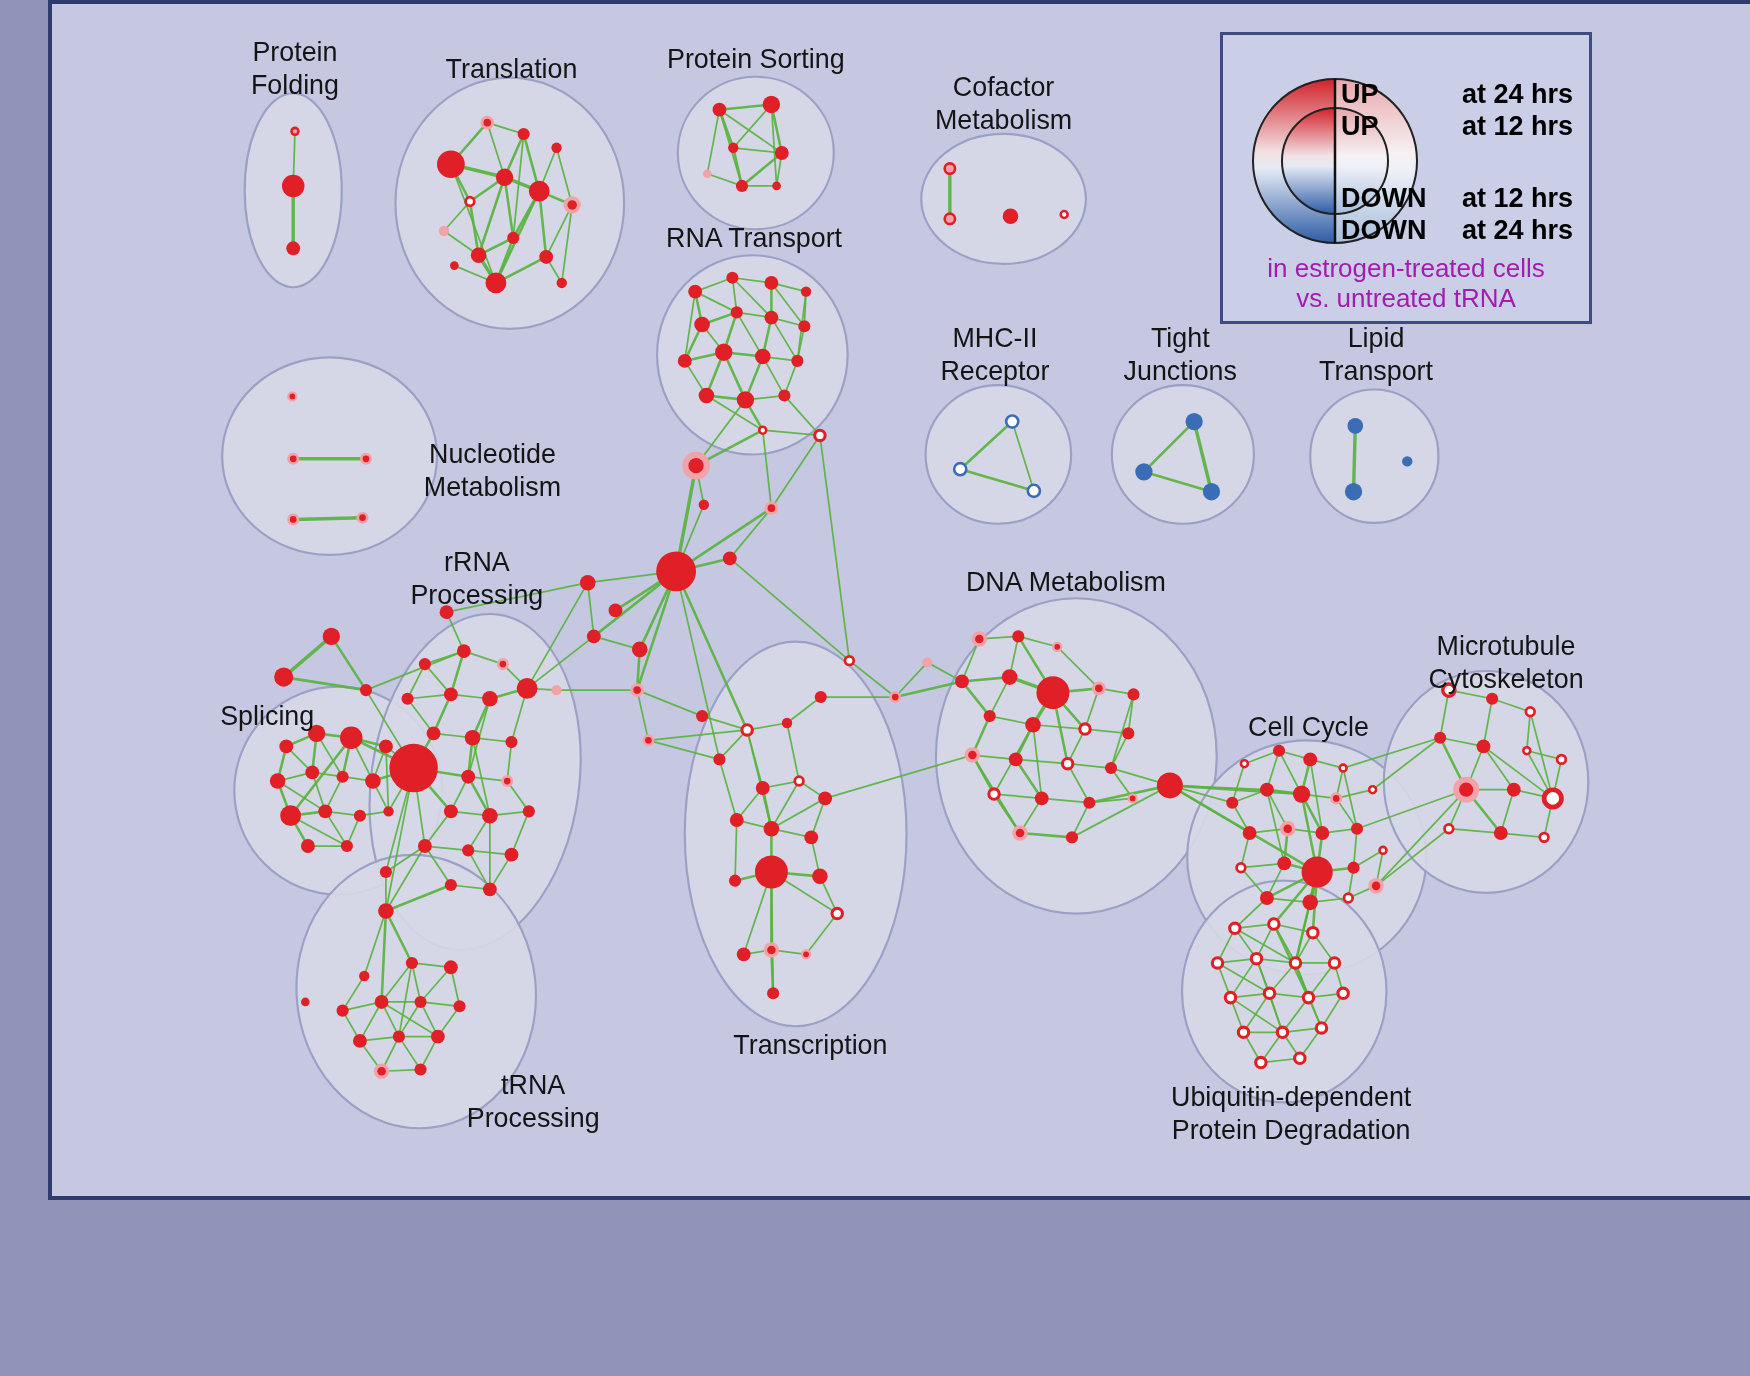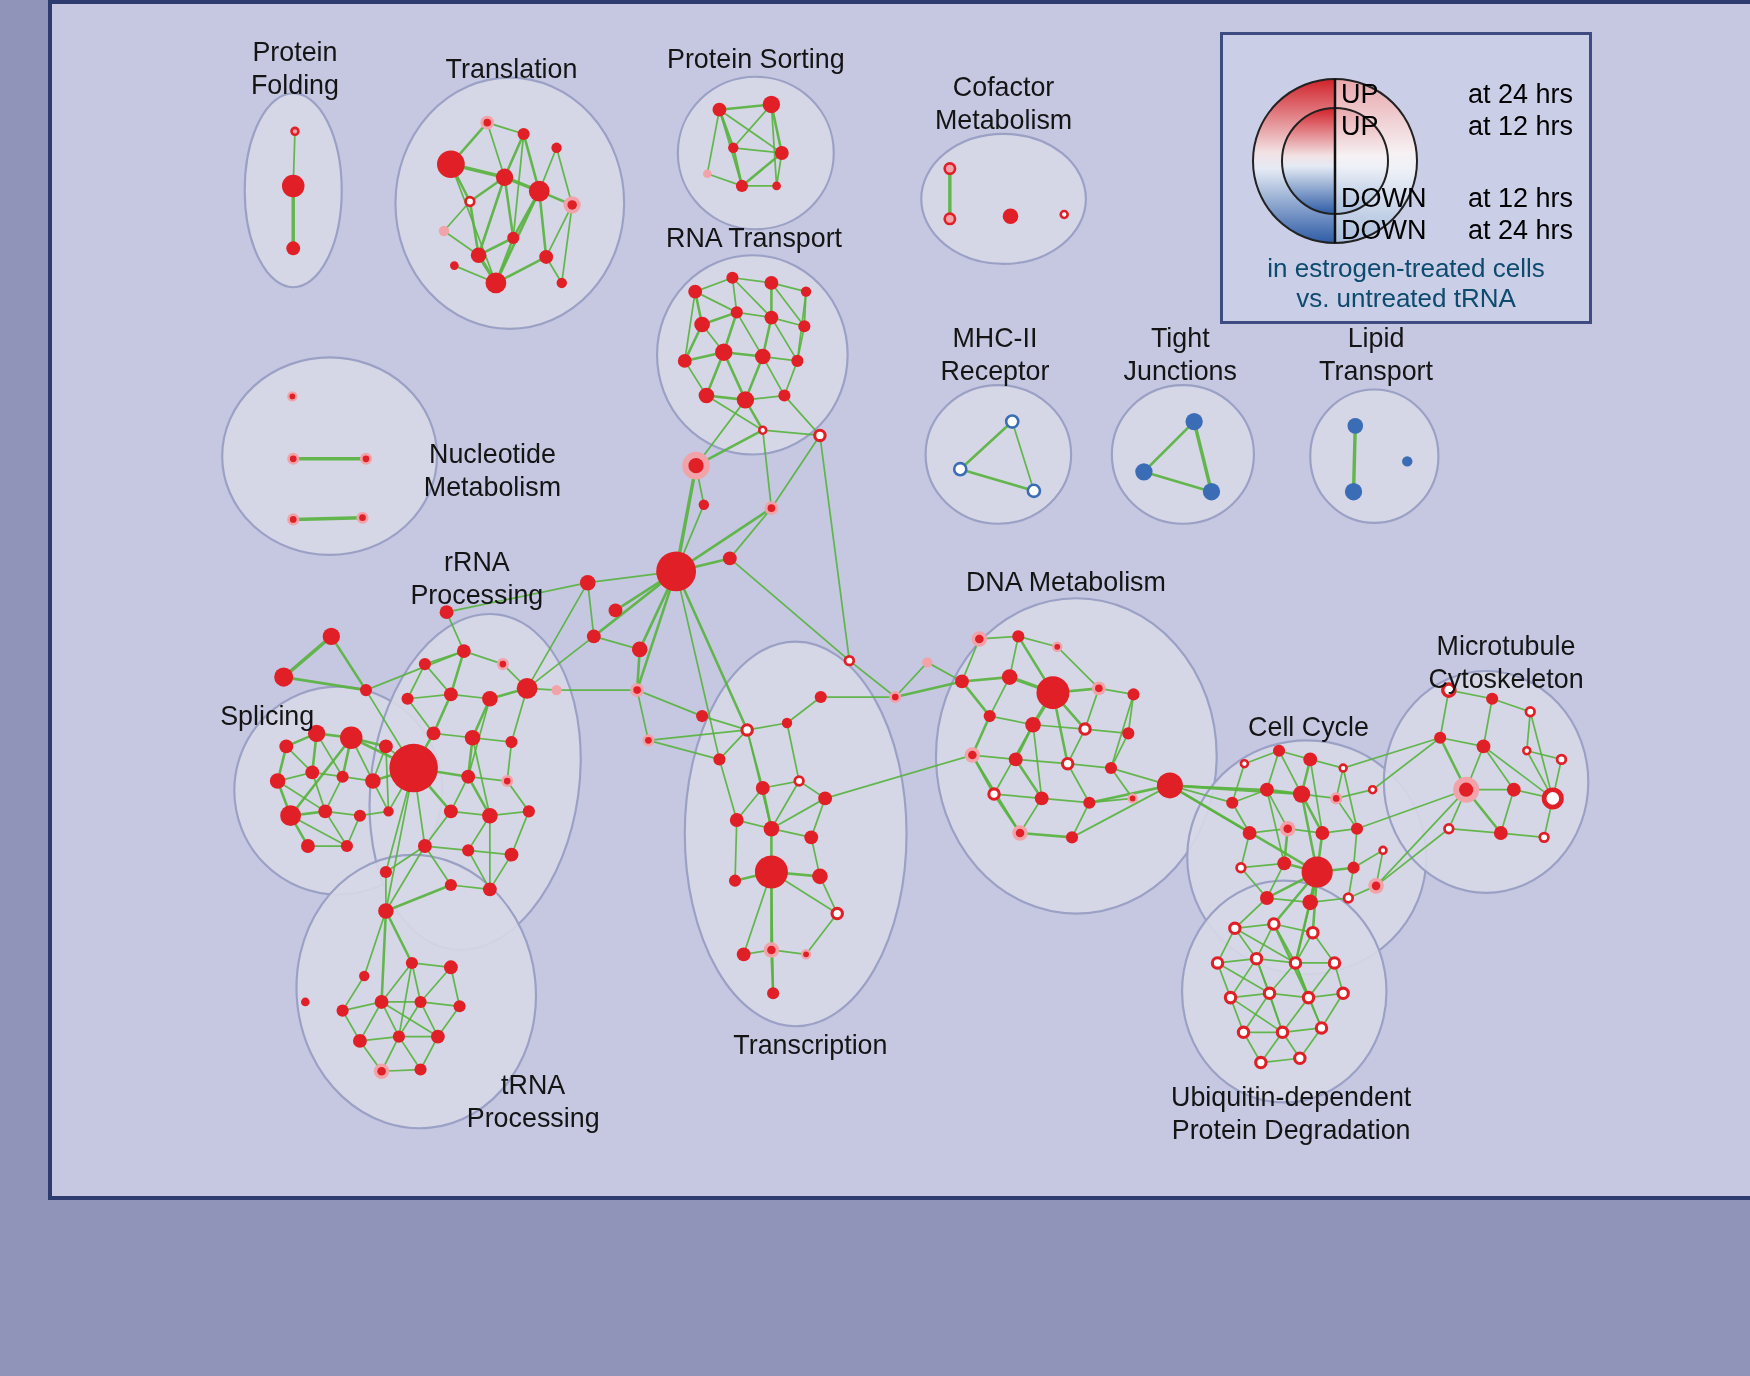--- a/index.html
+++ b/index.html
@@ -5,23 +5,23 @@
   html,body{margin:0;padding:0;background:#8f94b8;}
   .canvas{position:relative;width:1750px;height:1200px;background:#c6c8e2;
     border:4px solid #2e3b6e;box-sizing:border-box;overflow:hidden;
     font-family:"Liberation Sans",sans-serif;margin-left:48px;}
   #net{position:absolute;left:0;top:0;width:100%;height:100%;}
   #net text{font-family:"Liberation Sans",sans-serif;}
   .legend{position:absolute;left:1168px;top:28px;width:372px;height:292px;
     border:3px solid #3e4c82;background:#cbcee7;box-sizing:border-box;z-index:5;}
   .legend-glyph{position:absolute;left:8px;top:14px;}
   .lrow{position:absolute;left:118px;right:16px;display:flex;
-    justify-content:space-between;font-size:27px;color:#000;line-height:30px;}
+    justify-content:space-between;font-size:27px;color:#000;line-height:30px;font-weight:bold;}
   .lfoot{position:absolute;left:0;right:0;text-align:center;font-size:26px;
-    color:#0c4a6e;line-height:30px;}
+    color:#a21caf;line-height:30px;}
 </style>
 </head>
 <body>
 
 <div class="canvas">
 
   <svg id="net" viewBox="0 0 1750 1376">
       <ellipse cx="148" cy="215" rx="56" ry="112" fill="#d7d8e7" fill-opacity="0.9" stroke="#9ba0c5" stroke-width="2.5"></ellipse>
       <ellipse cx="398" cy="230" rx="132" ry="145" fill="#d7d8e7" fill-opacity="0.9" stroke="#9ba0c5" stroke-width="2.5"></ellipse>
       <ellipse cx="682" cy="172" rx="90" ry="88" fill="#d7d8e7" fill-opacity="0.9" stroke="#9ba0c5" stroke-width="2.5"></ellipse>

